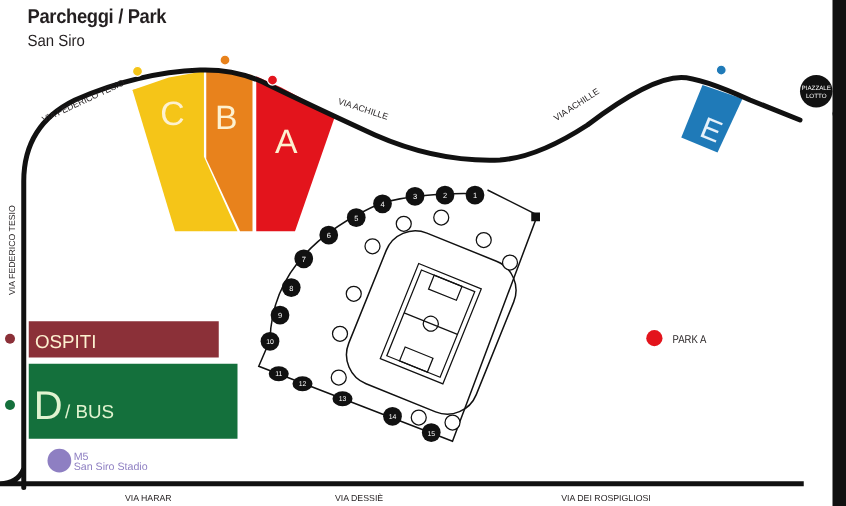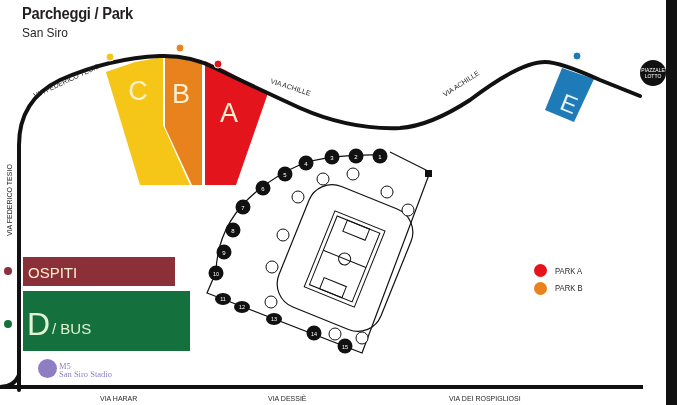--- a/index.html
+++ b/index.html
@@ -1,25 +1,25 @@
 <!DOCTYPE html>
 <html><head>
 <meta charset="utf-8">
 <style>
   html,body{margin:0;padding:0;background:#fff;}
   body{width:677px;height:405px;position:relative;overflow:hidden;font-family:"Liberation Sans",sans-serif;}
   .title{position:absolute;left:22px;top:5px;font-size:16px;font-weight:bold;color:#231f20;letter-spacing:-0.3px;font-family:"Liberation Sans",sans-serif;transform:scaleX(0.92);transform-origin:left;}
   .subtitle{position:absolute;left:22px;top:25px;font-size:13px;color:#231f20;font-family:"Liberation Sans",sans-serif;transform:scaleX(0.92);transform-origin:left;}
   svg.map{position:absolute;left:0;top:0;}
   .right-edge{position:absolute;left:666px;top:0;width:11px;height:405px;background:#111;}
-  .legend{position:absolute;left:534px;top:262px;text-align:center;}
+  .legend{position:absolute;left:517px;top:262px;text-align:center;}
   .legend-item{display:flex;align-items:center;height:17.4px;}
   .legend-dot{width:13px;height:13px;border-radius:50%;margin-right:8px;}
   .legend-label{font-size:9px;color:#231f20;font-family:"Liberation Sans",sans-serif;transform:scaleX(0.85);transform-origin:left;white-space:nowrap;}
-  .metro{position:absolute;left:38px;top:359px;display:flex;align-items:flex-end;font-family:Liberation Serif, serif;}
+  .metro{position:absolute;left:38px;top:359px;display:flex;align-items:center;}
   .metro-dot{width:19px;height:19px;border-radius:50%;background:#8e7fc2;}
   .metro-text{margin-left:2px;color:#8e7fc2;font-size:8.5px;line-height:8px;}
 </style>
 </head>
 <body>
 
 <div class="title">Parcheggi / Park</div>
 <div class="subtitle">San Siro</div>
 
 <svg class="map" width="677" height="405" viewBox="0 0 677 405">
@@ -163,17 +163,13 @@
     <div>M5</div>
     <div>San Siro Stadio</div>
   </div>
 </div>
 
 <div class="legend">
   <div class="legend-item">
     <div class="legend-dot" style="background:#e3141c"></div>
     <span class="legend-label">PARK A</span>
   </div>
-  <div class="legend-item">
-    <div class="legend-dot" style="background:#e8821c"></div>
-    <span class="legend-label">PARK B</span>
-  </div>
 </div>
 
 </body></html>

